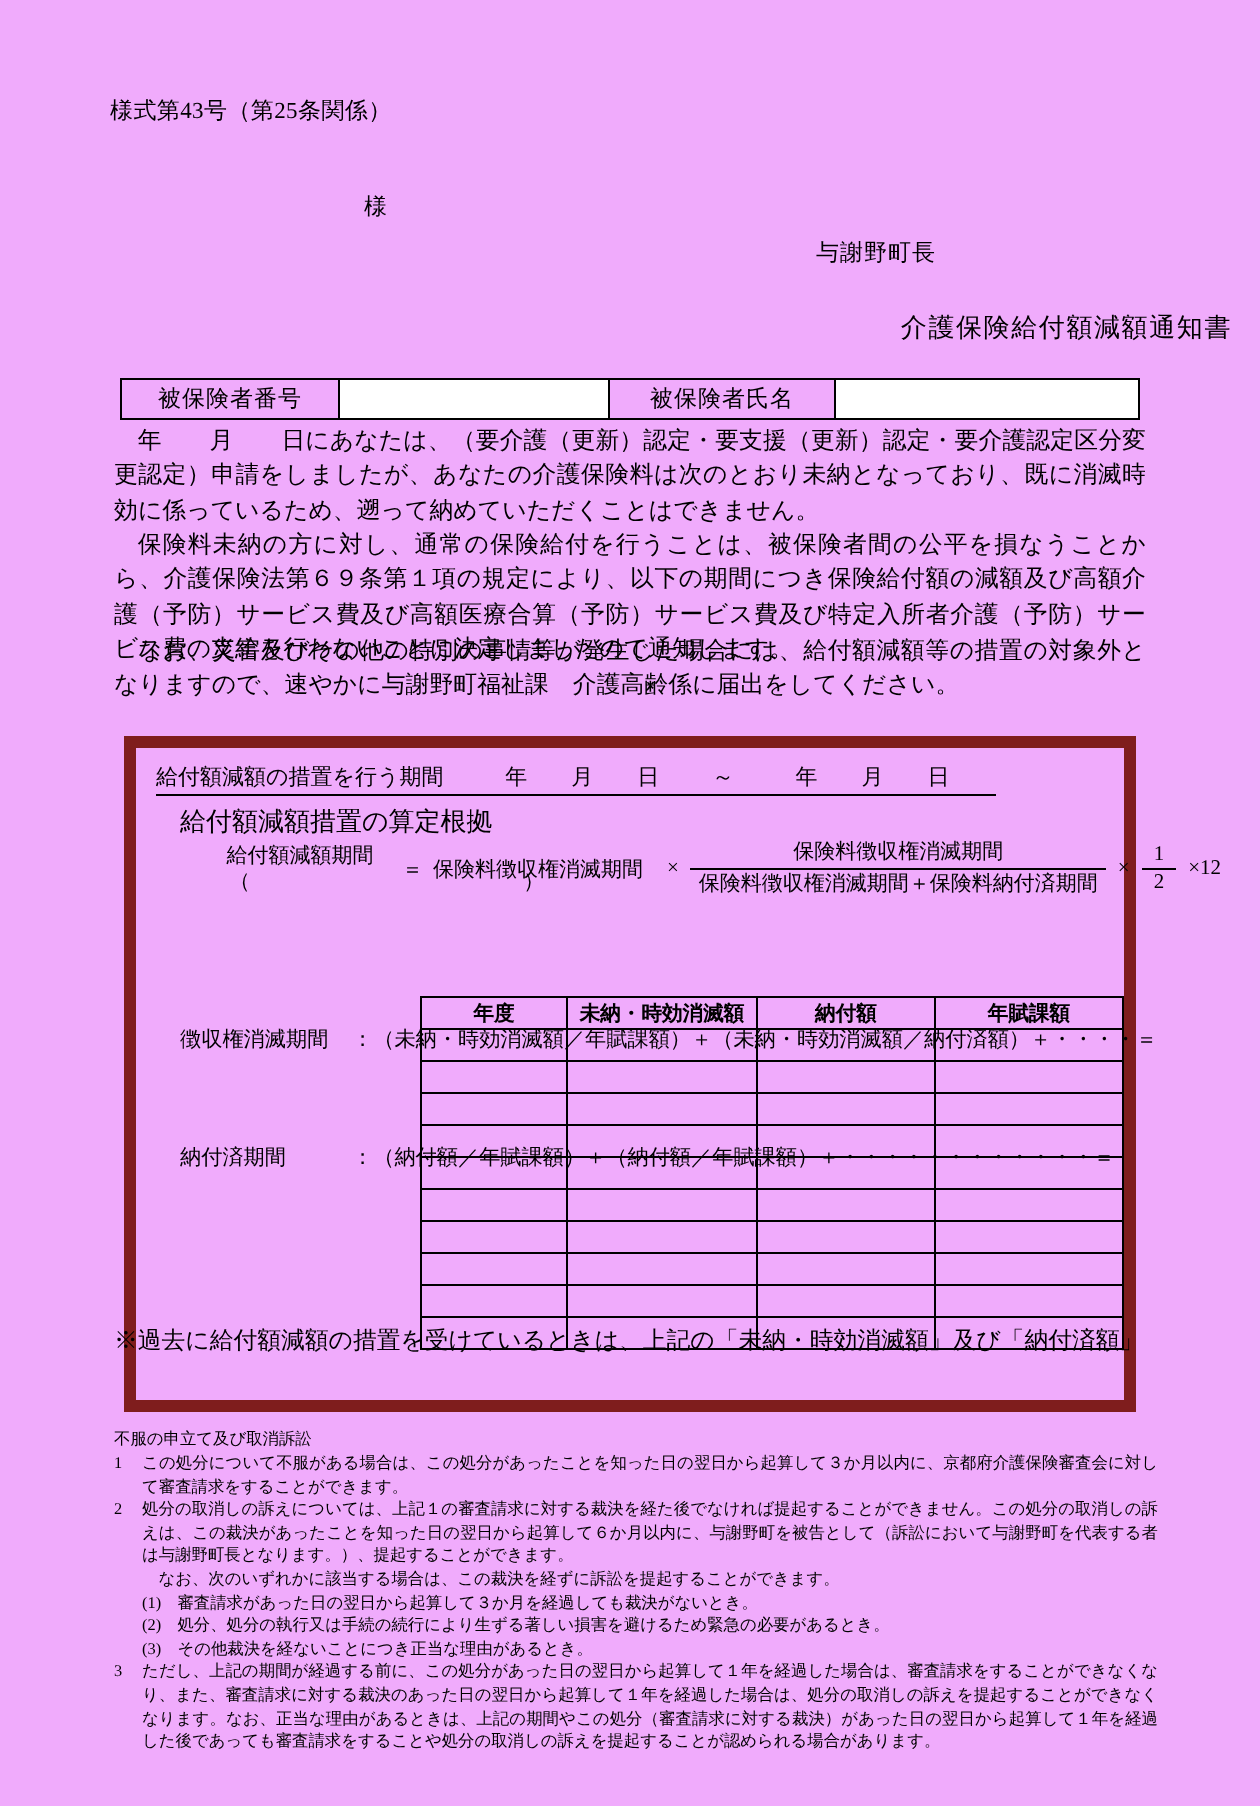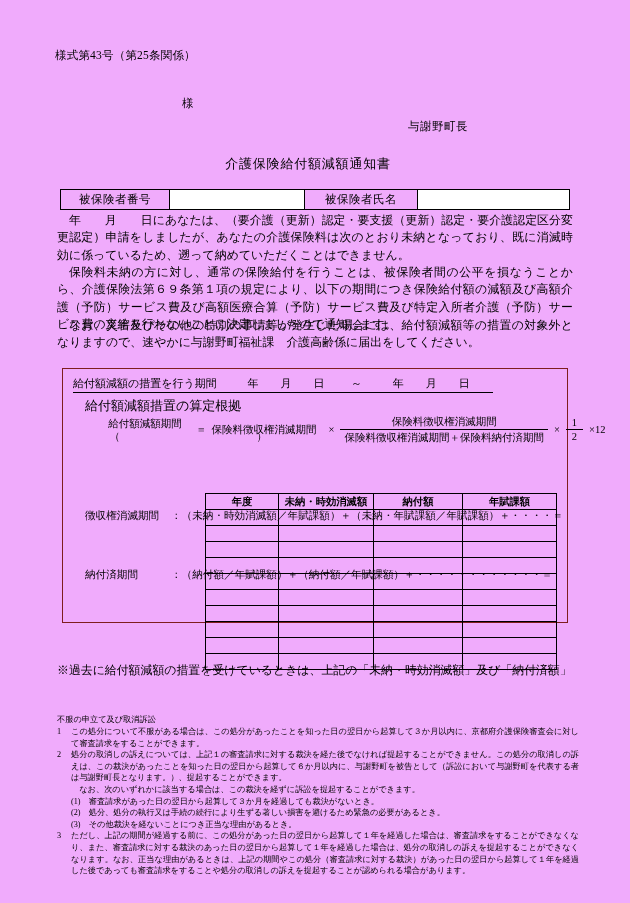--- a/index.html
+++ b/index.html
@@ -39,21 +39,21 @@
     left: 408px;
     top: 119px;
     font-size: 11.5px;
     letter-spacing: 0.5px;
   }
   .doc-title {
     position: absolute;
     left: 0;
     top: 155px;
     width: 616px;
-    text-align: center;
+    text-align: right;
     font-size: 13px;
     letter-spacing: 0.8px;
   }
 
   
   .info-table {
     position: absolute;
     left: 60px;
     top: 189px;
     width: 510px;
@@ -89,22 +89,22 @@
   .indent { text-indent: 1em; }
   .blank-sp { display: inline-block; width: 2.3em; }
   .blank-sp-s { display: inline-block; width: 1.9em; }
 
   
   .calc-box {
     position: absolute;
     left: 62px;
     top: 368px;
     width: 506px;
-    height: 255px;
-    border: 1px solid #7f1d1d;
+    height: 338px;
+    border: 6px solid #7f1d1d;
     box-sizing: border-box;
   }
   .calc-line1 {
     position: absolute;
     left: 10px;
     top: 7px;
     width: 420px;
     font-size: 11px;
     border-bottom: 1px solid #000000;
     padding-bottom: 1px;
@@ -298,21 +298,21 @@
         <span class="frac frac-half">
           <span class="num">1</span>
           <span class="den">2</span>
         </span>
         <span class="f-mul">×12</span>
       </div>
     </div>
 
     <div class="def-lines">
       <span class="dl">
-        <span class="dlabel">徴収権消滅期間</span><span>：（未納・時効消滅額／年賦課額）＋（未納・年賦課額／年賦課額）＋・・・・＝</span>
+        <span class="dlabel">徴収権消滅期間</span><span>：（未納・時効消滅額／年賦課額）＋（未納・時効消滅額／納付済額）＋・・・・＝</span>
       </span>
       <span class="dl">
         <span class="dlabel">納付済期間</span><span>：（納付額／年賦課額）＋（納付額／年賦課額）＋・・・・・・・・・・・・＝</span>
       </span>
     </div>
 
     <table class="data-table">
       <thead>
         <tr>
           <th style="width:72px">年度</th>

